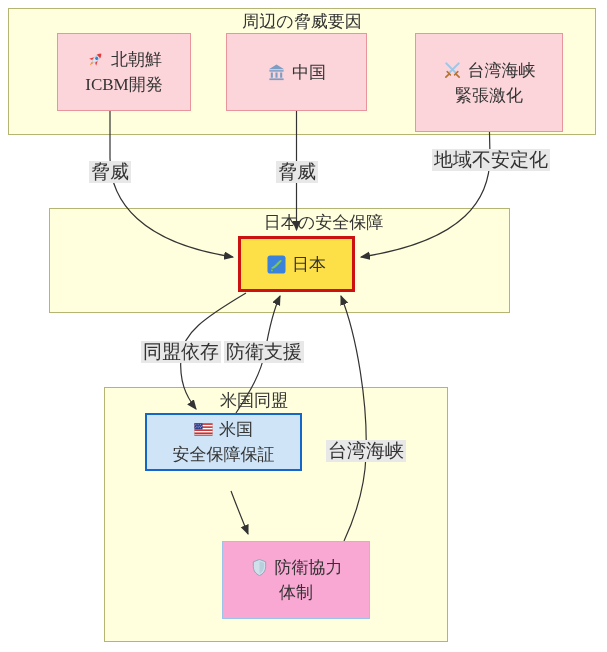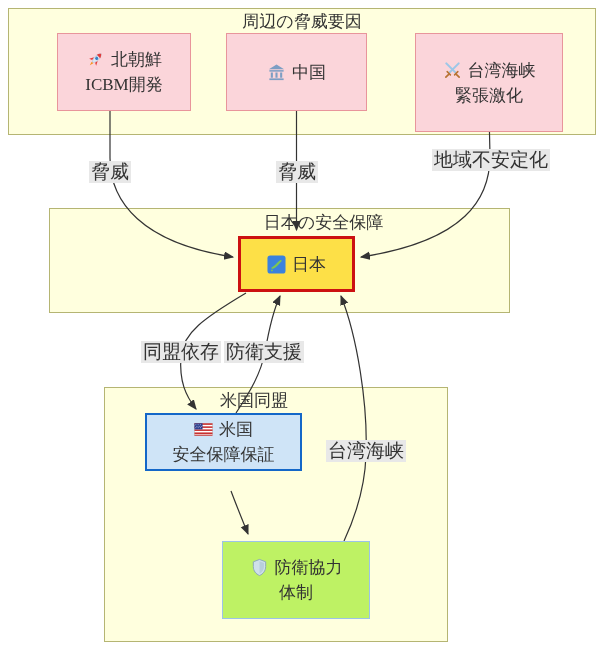--- a/index.html
+++ b/index.html
@@ -19,21 +19,21 @@
   .node { position:absolute; display:flex; flex-direction:column;
     align-items:center; justify-content:center; font-size:17px;
     line-height:25px; z-index:4; text-align:center; }
   .node .row { display:flex; align-items:center; gap:6px; }
   .icon { display:inline-flex; width:19px; height:19px; }
   .icon svg { width:100%; height:100%; }
 
   .node-threat { background:#fbd5da; border:1px solid #e8959b; }
   #node-japan { background:#fde047; border:3px solid #cc1111; }
   #node-usa   { background:#cfe4f7; border:2px solid #1467c8; }
-  #node-defense { background:#bef264; border:1px solid #9cc3e8; }
+  #node-defense { background:#f9a8d4; border:1px solid #9cc3e8; }
 
   #node-nk      { left:57px;  top:33px;  width:134px; height:78px; }
   #node-china   { left:226px; top:33px;  width:141px; height:78px;gap:32px; }
   #node-taiwan  { left:415px; top:33px;  width:148px; height:99px; }
   #node-japan   { left:238px; top:236px; width:117px; height:56px; }
   #node-usa     { left:145px; top:413px; width:157px; height:58px; }
   #node-defense { left:222px; top:541px; width:148px; height:78px; }
 
   #cluster-threats   { left:8px;   top:8px;   width:588px; height:127px; }
   #cluster-jpsec     { left:49px;  top:208px; width:461px; height:105px; }

